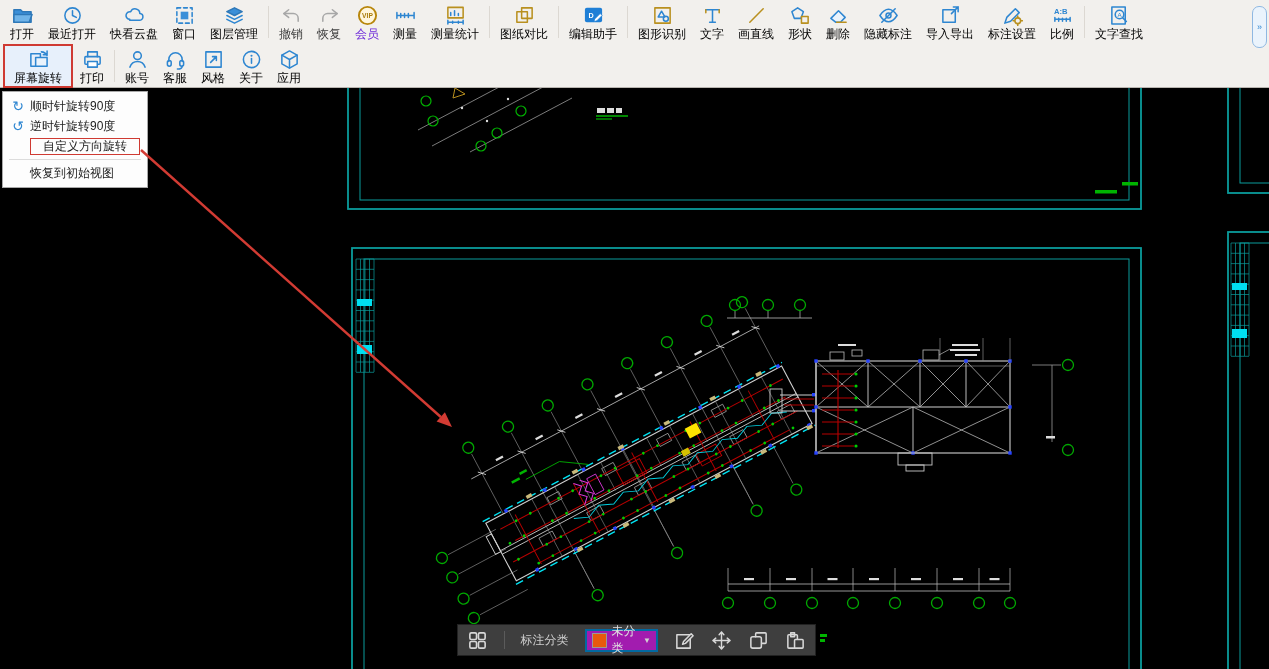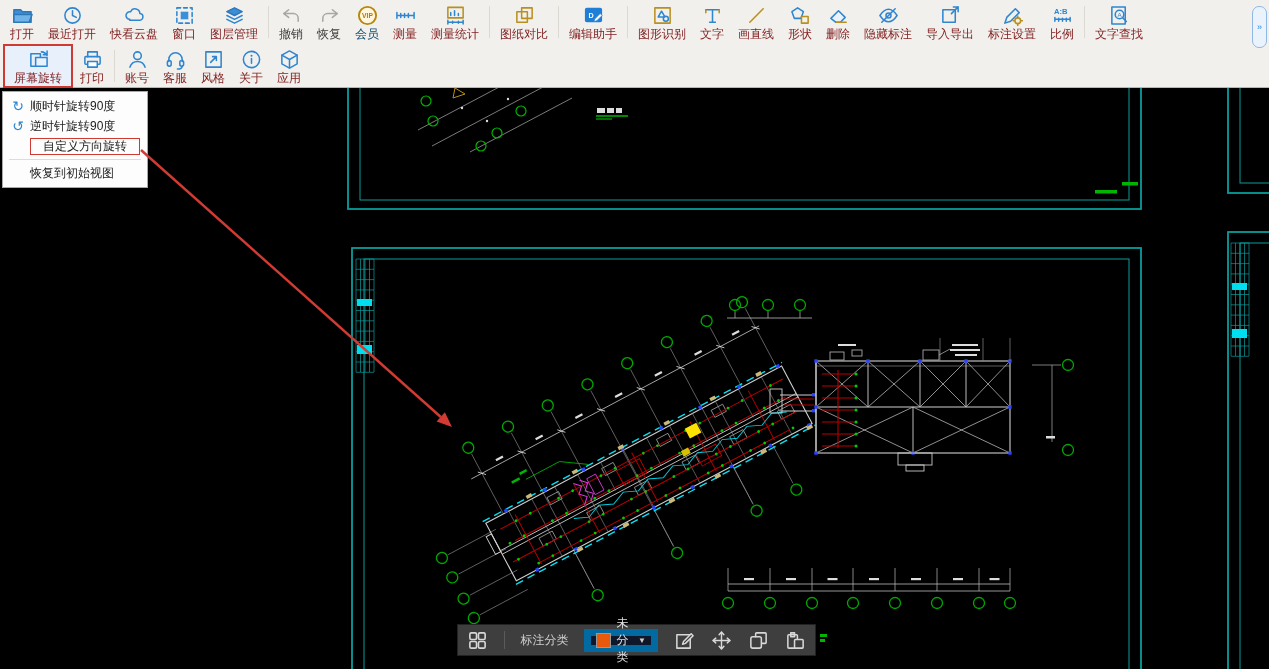--- a/index.html
+++ b/index.html
@@ -5,44 +5,44 @@
   html,body{margin:0;padding:0}
   body{width:1269px;height:669px;overflow:hidden;background:#000;position:relative;
        font-family:"Liberation Sans",sans-serif;-webkit-font-smoothing:antialiased}
   
   .toolbar{position:absolute;left:0;top:0;right:0;height:88px;background:#f2f0ed;
            border-bottom:1px solid #b9b5b0;z-index:10;box-sizing:border-box}
   .tb-row{display:flex;align-items:stretch;height:44px;padding-left:3px}
   .tb-item{display:flex;flex-direction:column;align-items:center;justify-content:center;
            padding:1px 7px;gap:1px;cursor:default;box-sizing:border-box}
   .tb-icon{height:23px;display:flex;align-items:center;justify-content:center}
-  .tb-label{font-size:12px;color:#7f1d1d;white-space:nowrap;line-height:13px}
+  .tb-label{font-size:12px;color:#000000;white-space:nowrap;line-height:13px}
   .tb-item.disabled .tb-label{color:#404040}
-  .tb-item.vip .tb-label{color:#0c4a6e}
+  .tb-item.vip .tb-label{color:#6d28d9}
   .tb-item.active{background:#e7f0fb}
   .tb-item.redbox{border:2px solid #cf3a32;padding:0 9px}
   .tb-sep{width:1px;background:#dcd8d2;margin:6px 3px}
   .more-btn{position:absolute;top:6px;right:2px;width:13px;height:40px;border:1px solid #8fb8e2;
             background:#eaf3fc;color:#2e86d1;font-size:9px;border-radius:7px;padding:0;
             display:flex;align-items:center;justify-content:center}
   
   .menu{position:absolute;left:2px;top:91px;width:146px;background:#fdfdfd;border:1px solid #a9a9a9;
         box-shadow:2px 3px 7px rgba(0,0,0,.5);z-index:20;padding:4px 0;box-sizing:border-box}
   .menu-item{display:flex;align-items:center;height:20px;font-size:12px;color:#222;
              padding:0 6px;gap:3px;white-space:nowrap}
   .mi-icon{width:18px;text-align:center;color:#2e86d1;font-size:14px;line-height:14px}
   .redwrap{border:1.6px solid #cf3a32;padding:0 12px;line-height:15px}
   .menu-sep{height:1px;background:#dcdcdc;margin:3px 6px}
   
   .bottombar{position:absolute;left:457px;top:624px;width:359px;height:32px;background:#3e3e3e;
              border:1px solid #222;display:flex;align-items:center;z-index:5;gap:16px;
              padding:0 9px;box-sizing:border-box}
   .bb-label{color:#cfcfcf;font-size:12px;white-space:nowrap}
   .bb-sep{width:1px;height:18px;background:#5b5b5b}
-  .bb-dd{display:flex;align-items:center;background:#0f172a;border:7px solid #0369a1;height:23px;
+  .bb-dd{display:flex;align-items:center;background:#a21caf;border:2px solid #0369a1;height:23px;
          width:132px;padding:0 5px;gap:5px;box-sizing:border-box}
   .bb-swatch{width:13px;height:13px;border:1px solid #999}
   .bb-dd-text{color:#e0e0e0;font-size:12px;flex:1}
   .bb-caret{color:#d0d0d0;font-size:8px}
   .bb-act{display:flex;align-items:center;justify-content:center;width:23px;height:24px}
   svg.layer{position:absolute;left:0;top:0;z-index:1}
   svg#annot{z-index:30;pointer-events:none}
 </style>
 </head>
 <body>

